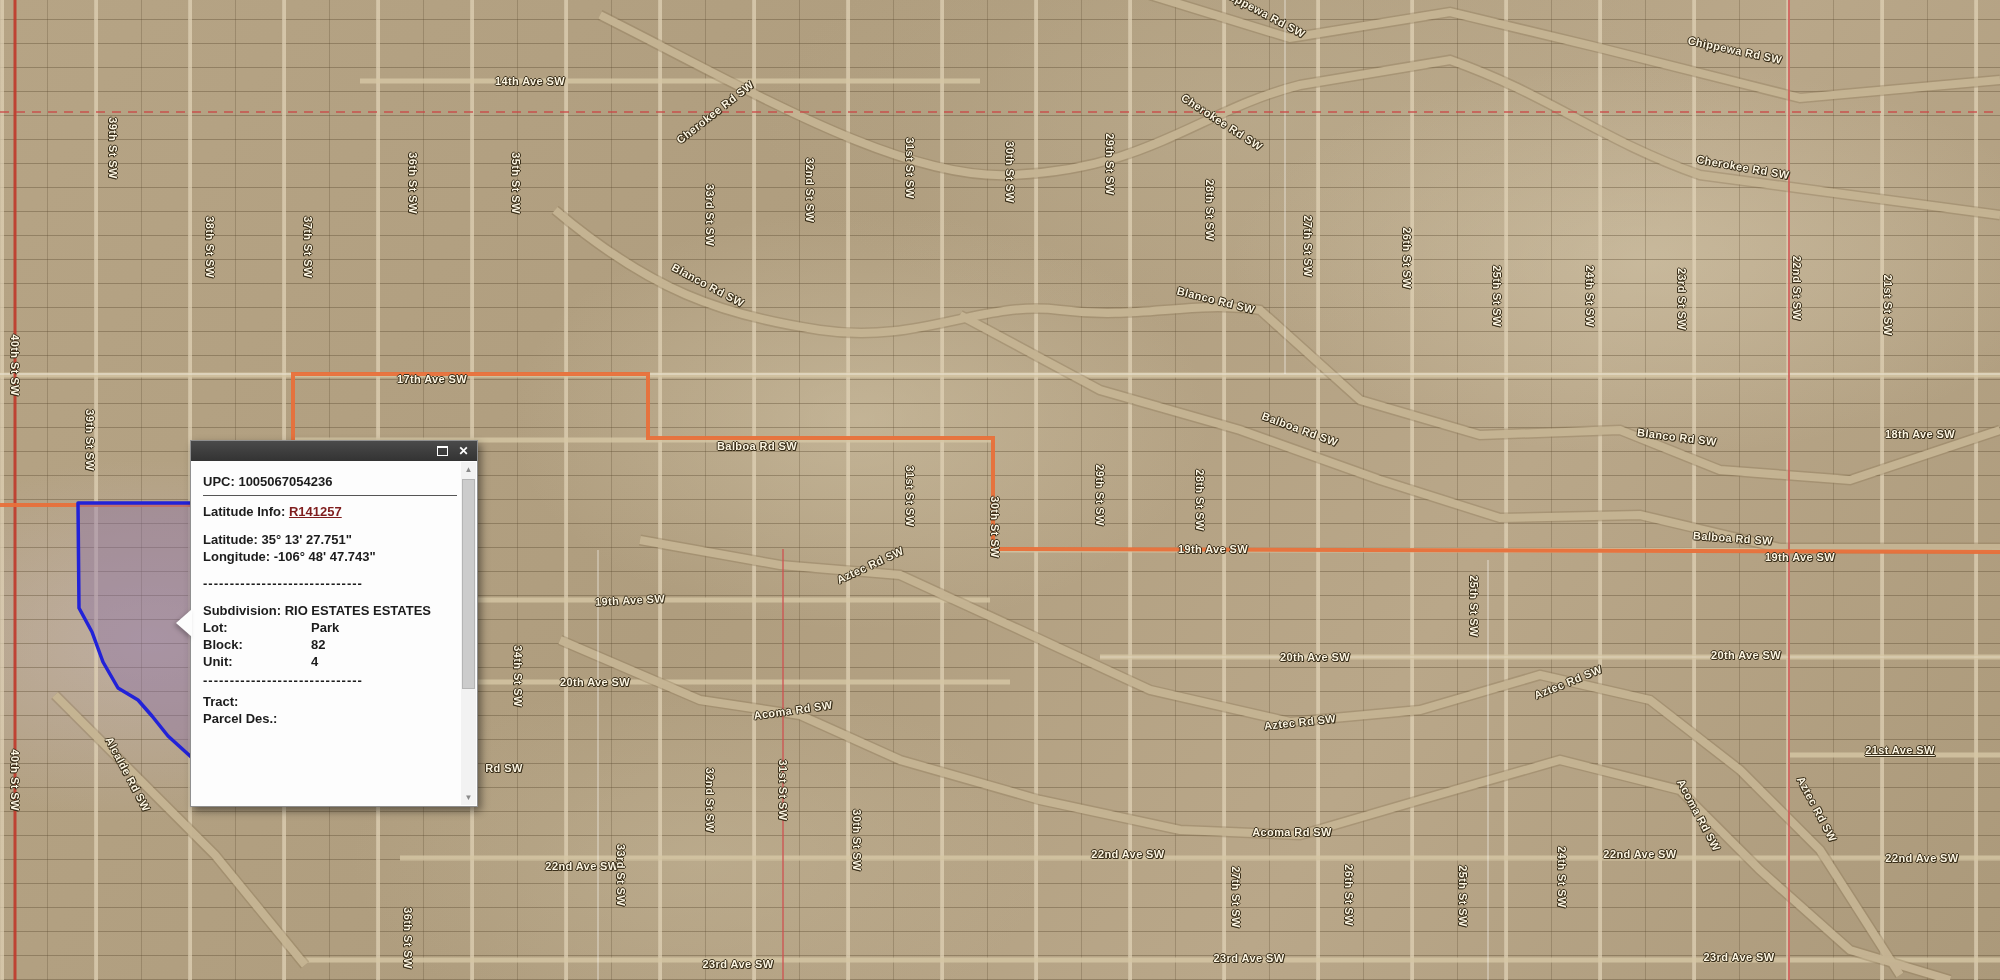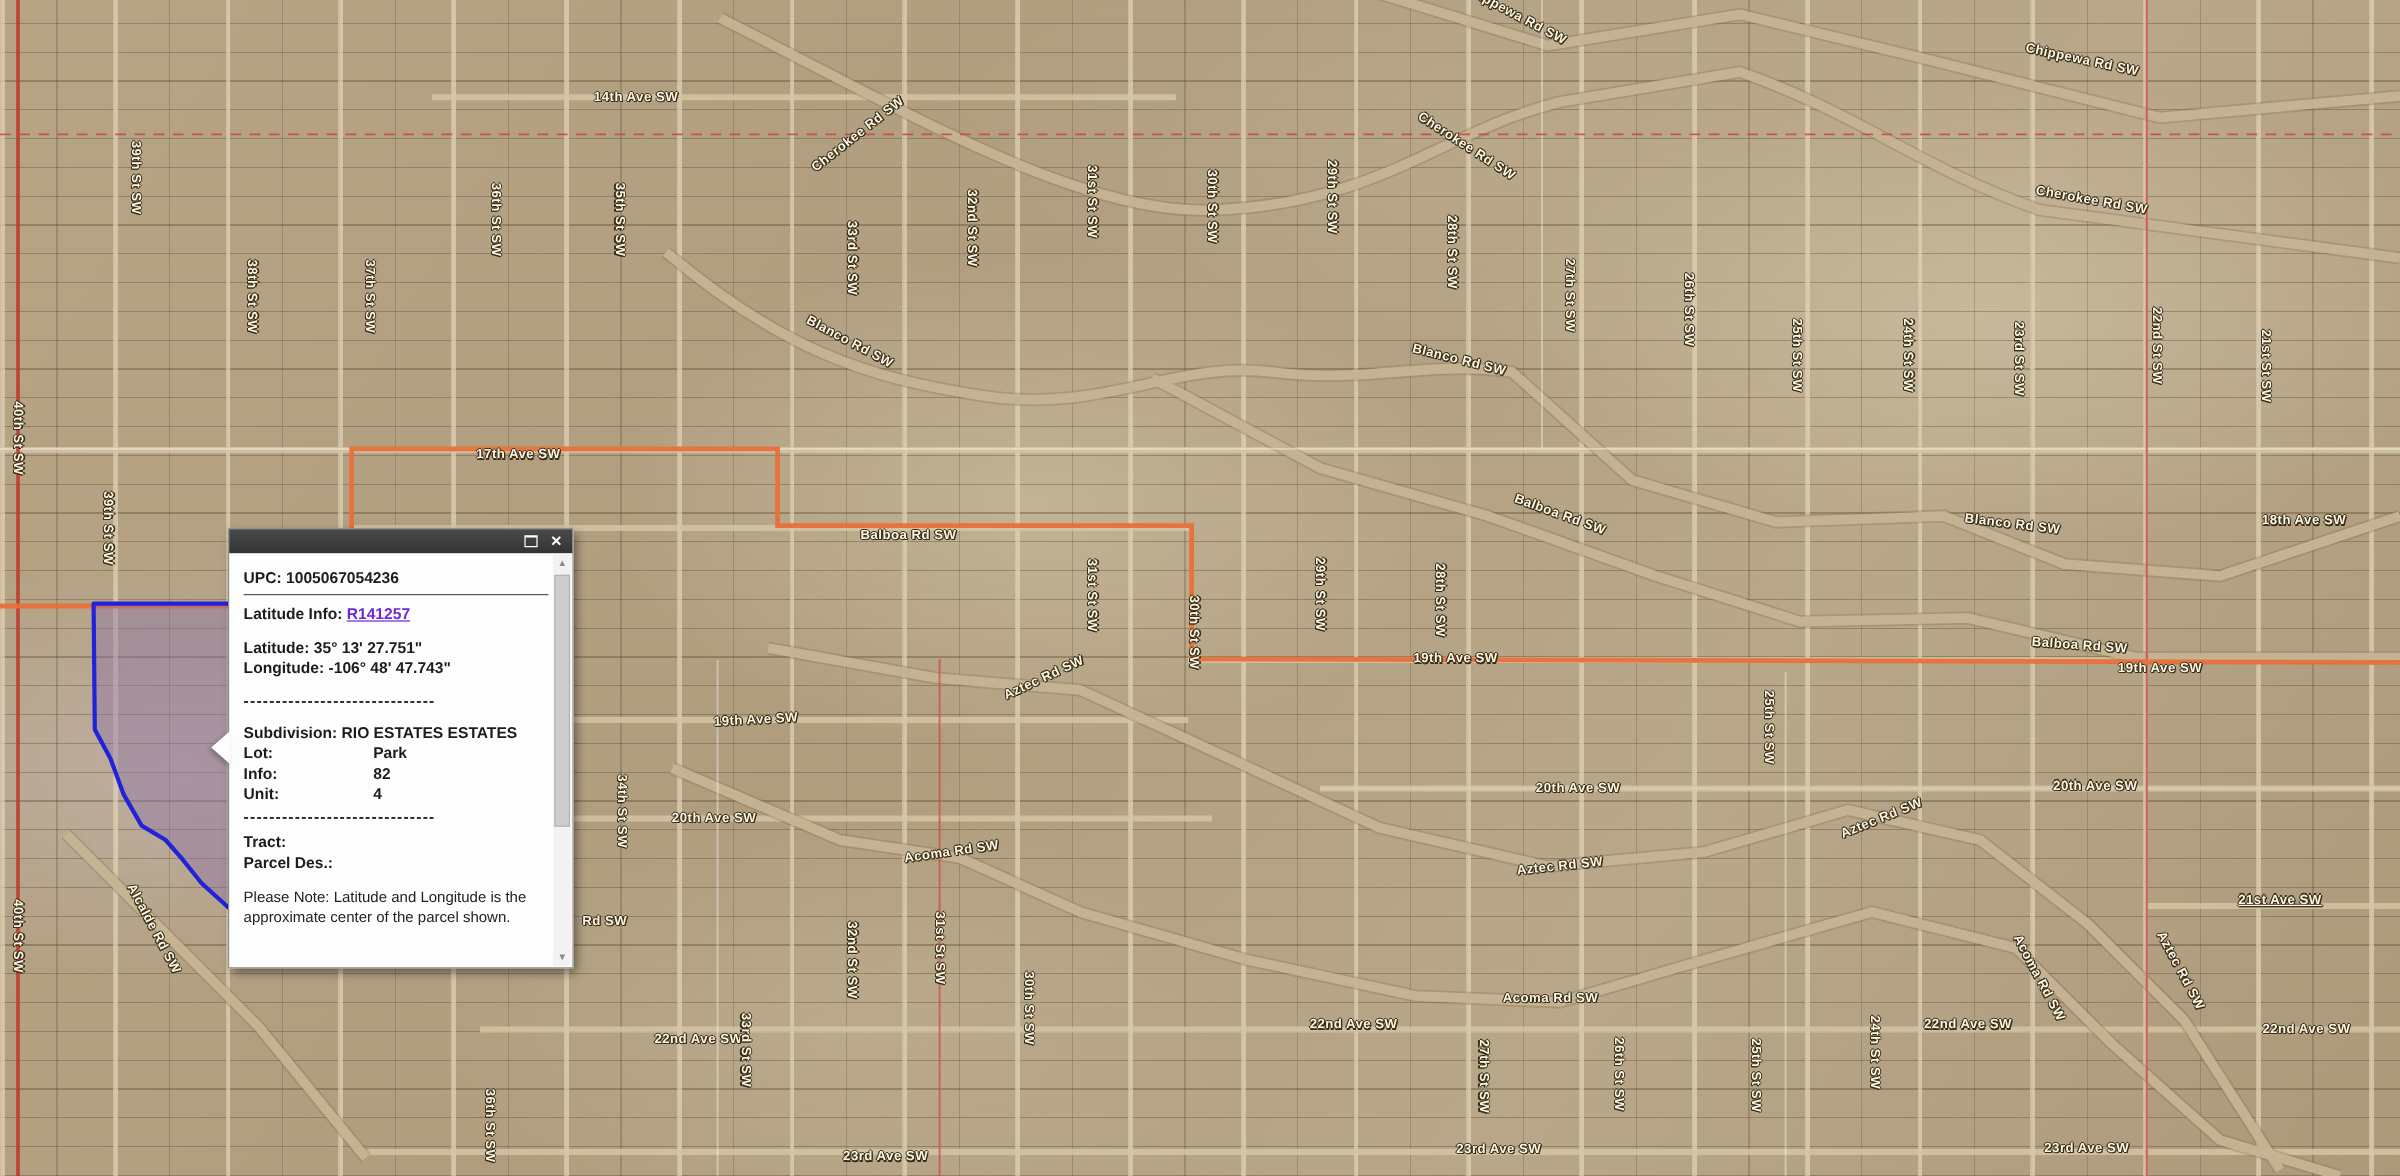--- a/index.html
+++ b/index.html
@@ -39,21 +39,21 @@
   #popup-pointer{position:absolute;left:-15px;top:168px;width:0;height:0;
     border-top:14px solid transparent;border-bottom:14px solid transparent;
     border-right:16px solid #fdfdfd;filter:drop-shadow(-2px 2px 2px rgba(0,0,0,.25));}
   #popup-body{position:absolute;left:0;top:20px;right:16px;bottom:0;overflow:hidden;
     padding:12px 4px 0 12px;font-size:13px;font-weight:bold;color:#1c1c1c;
     line-height:17px;box-sizing:border-box;}
   #popup-body .sep{border:none;border-top:1px solid #555;margin:5px 0 7px 0;}
   .dashes{letter-spacing:1px;margin:10px 0 4px 0;}
   .kv{display:flex;}
   .kv .k{width:108px;flex:none;}
-  a.acct{color:#6d28d9;text-decoration:underline;cursor:pointer;}
+  a.acct{color:#7f1d1d;text-decoration:underline;cursor:pointer;}
   .lat{margin-top:11px;}
   .subdiv{margin-top:10px;}
   .note{margin-top:14px;font-weight:normal;font-size:12.5px;line-height:15.5px;color:#222;
     padding-right:8px;}
   
   #popup-scroll{position:absolute;top:21px;right:1px;bottom:1px;width:15px;background:#f2f2f2;}
   .scr-btn{position:absolute;left:0;width:15px;height:15px;color:#8a8a8a;font-size:8px;
     text-align:center;line-height:15px;cursor:pointer;background:#f2f2f2;}
   #scr-up{top:0;} #scr-down{bottom:0;}
   #scr-thumb{position:absolute;left:1px;top:17px;width:13px;height:210px;background:#ccc;
@@ -226,31 +226,30 @@
       <div class="dashes">------------------------------</div>
       <div class="subdiv">
         <span>Subdivision:</span>
         <span>RIO ESTATES ESTATES</span>
       </div>
       <div class="kv">
         <span class="k">Lot:</span>
         <span>Park</span>
       </div>
       <div class="kv">
-        <span class="k">Info:</span>
+        <span class="k">Block:</span>
         <span>82</span>
       </div>
       <div class="kv">
         <span class="k">Unit:</span>
         <span>4</span>
       </div>
       <div class="dashes" style="margin-top:2px">------------------------------</div>
       <div>Tract:</div>
       <div>Parcel Des.:</div>
-      <div class="note">Please Note: Latitude and Longitude is the approximate center of the parcel shown.</div>
     </div>
     <div id="popup-scroll">
       <div id="scr-up" class="scr-btn">▲</div>
       <div id="scr-thumb"></div>
       <div id="scr-down" class="scr-btn">▼</div>
     </div>
   </div>
 </div>
 
 </body></html>

